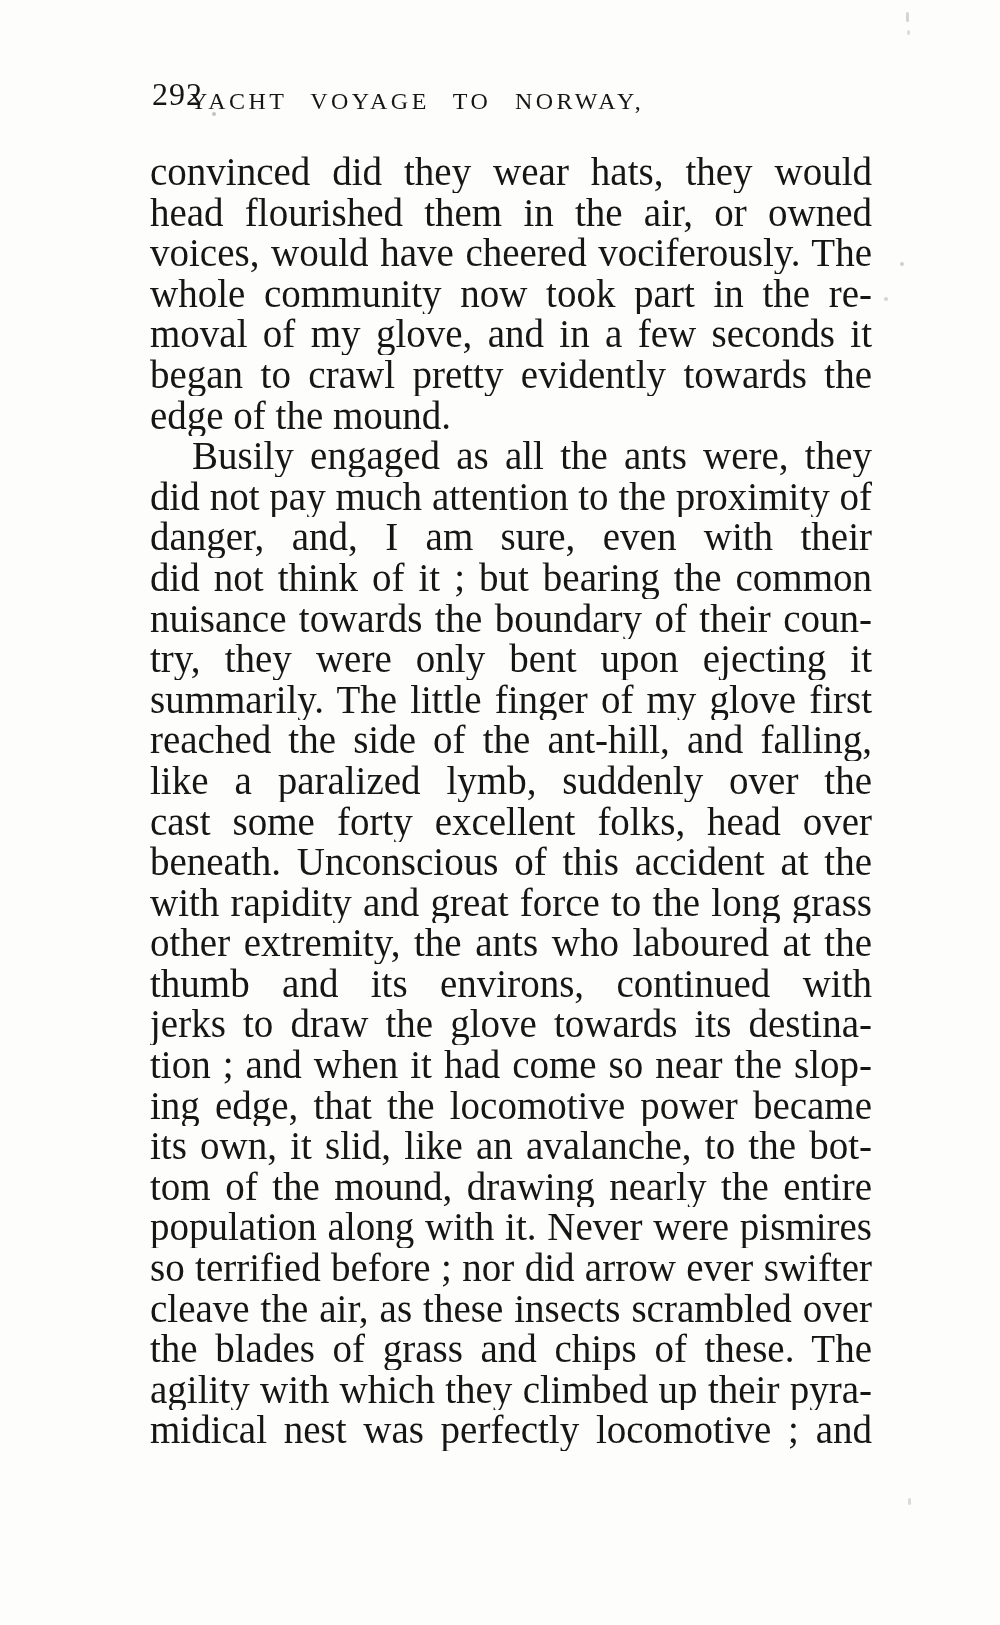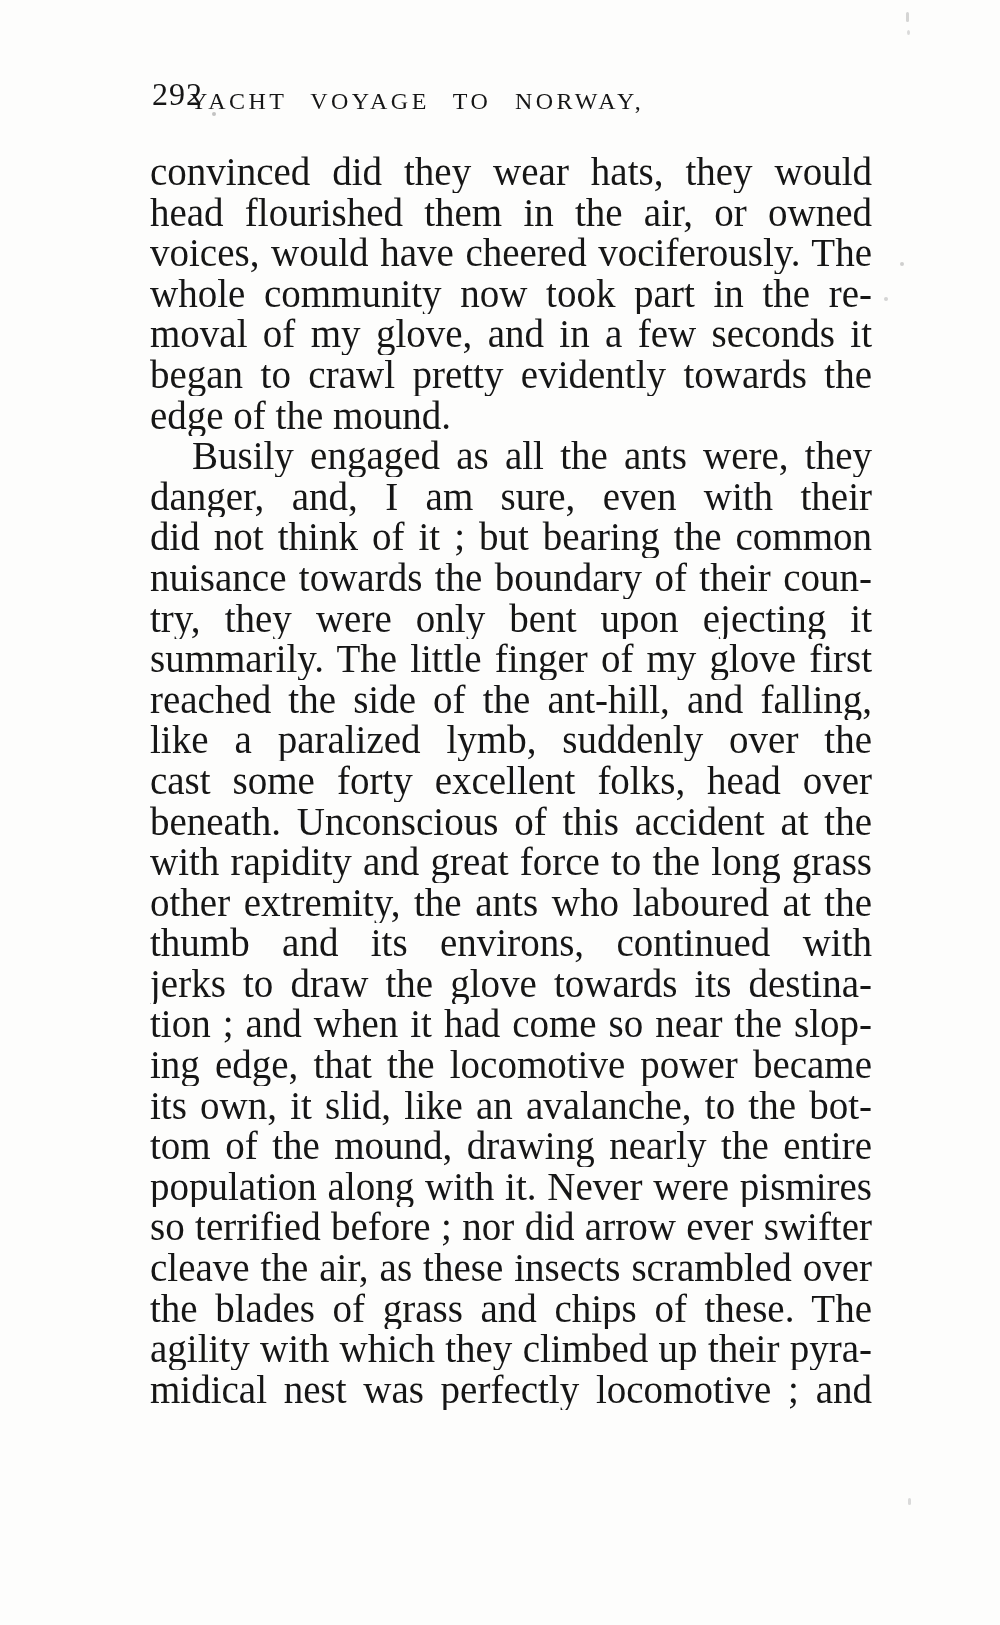--- a/index.html
+++ b/index.html
@@ -103,20 +103,21 @@
         <div class="line">convinced did they wear hats, they would</div>
         <div class="line">head flourished them in the air, or owned</div>
         <div class="line">voices, would have cheered vociferously. The</div>
         <div class="line">whole community now took part in the re-</div>
         <div class="line">moval of my glove, and in a few seconds it</div>
         <div class="line">began to crawl pretty evidently towards the</div>
         <div class="line last-left">edge of the mound.</div>
       </div>
       <div class="paragraph">
         <div class="line indent">Busily engaged as all the ants were, they</div>
+        <div class="line">did not pay much attention to the proximity of</div>
         <div class="line">danger, and, I am sure, even with their sagacity,</div>
         <div class="line">did not think of it ; but bearing the common</div>
         <div class="line">nuisance towards the boundary of their coun-</div>
         <div class="line">try, they were only bent upon ejecting it</div>
         <div class="line">summarily. The little finger of my glove first</div>
         <div class="line">reached the side of the ant-hill, and falling,</div>
         <div class="line">like a paralized lymb, suddenly over the brink,</div>
         <div class="line">cast some forty excellent folks, head over heels,</div>
         <div class="line">beneath. Unconscious of this accident at the</div>
         <div class="line">with rapidity and great force to the long grass</div>

